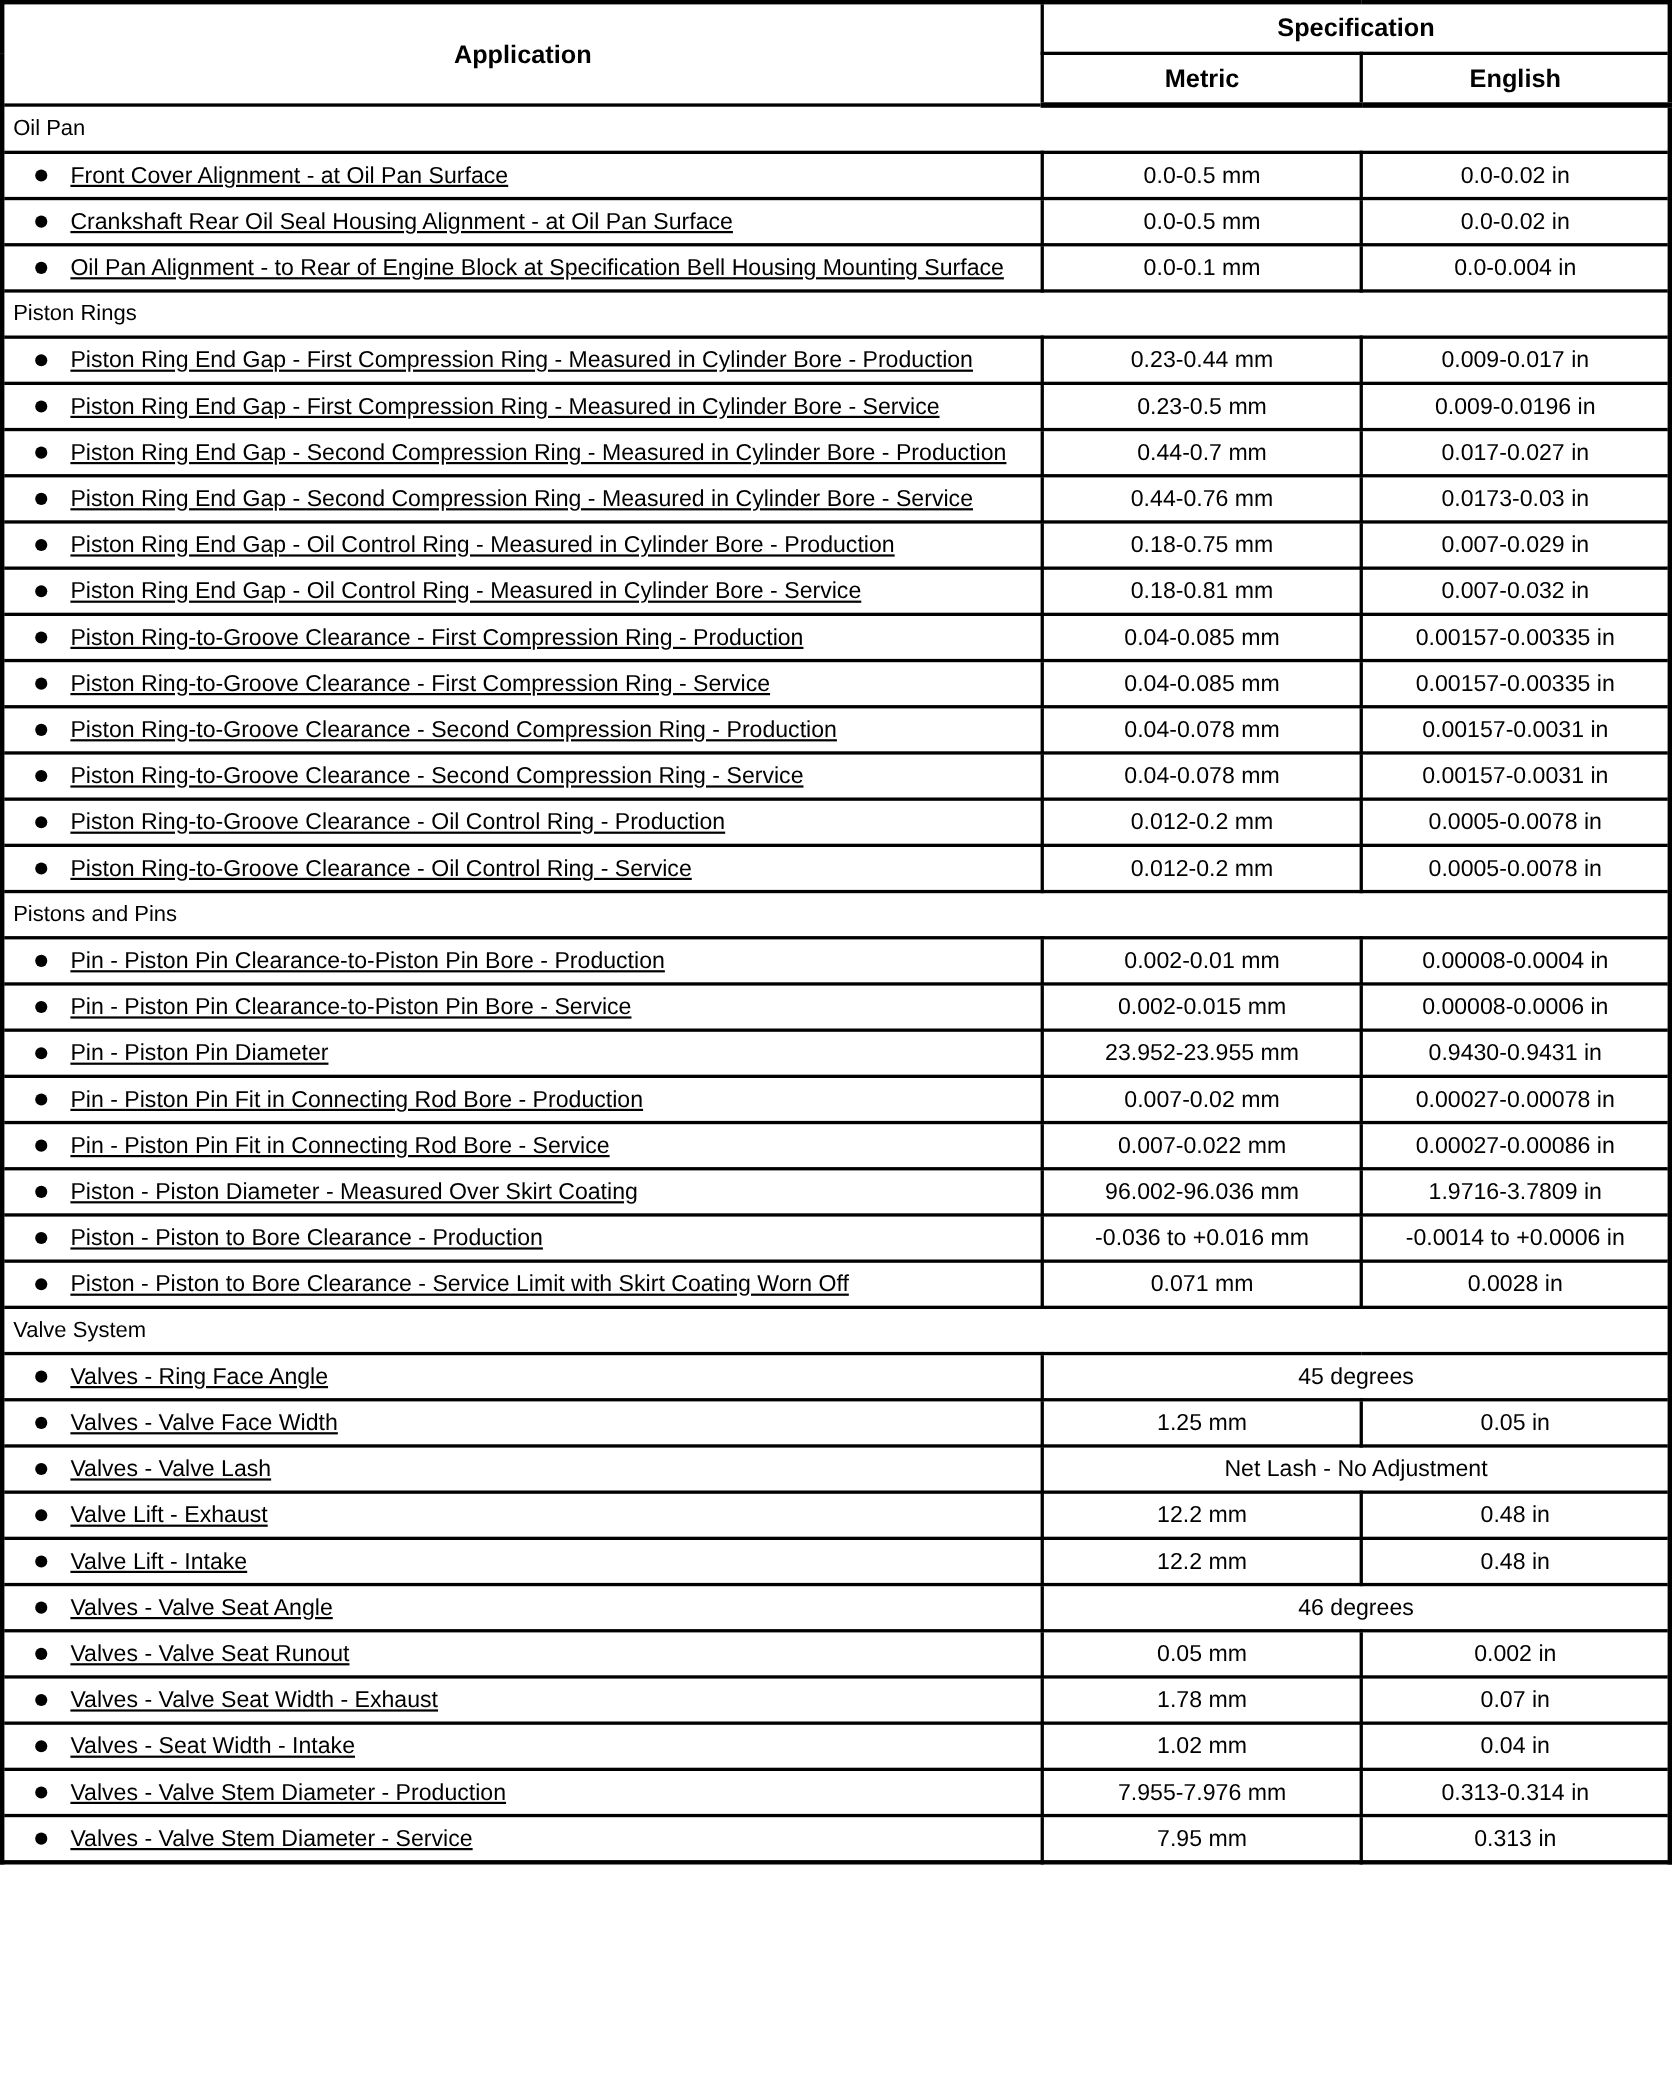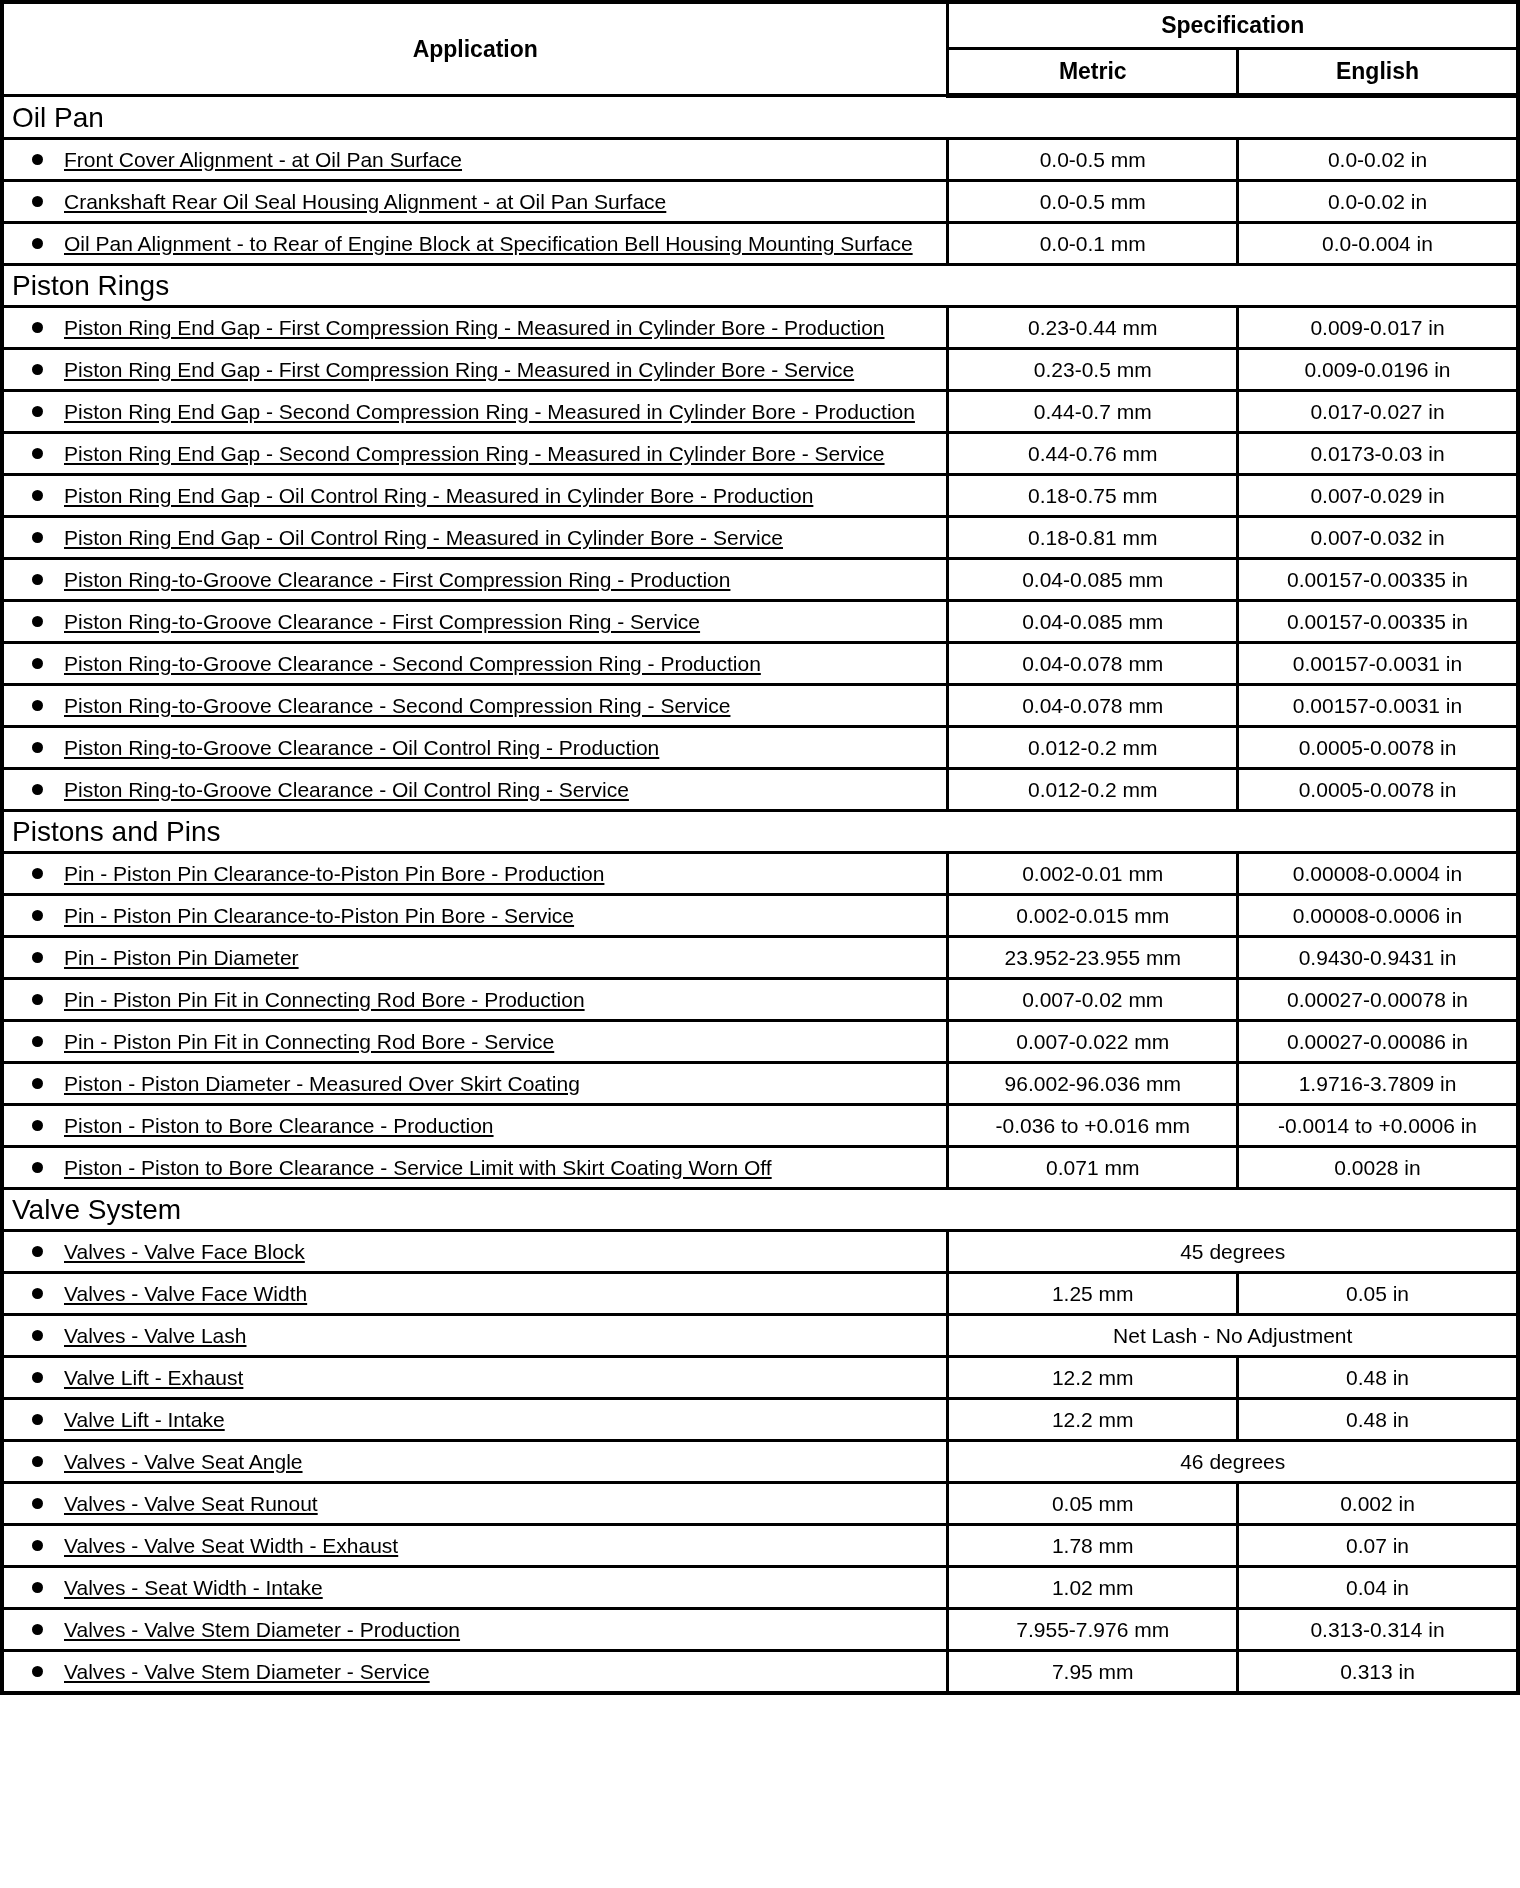--- a/index.html
+++ b/index.html
@@ -43,21 +43,21 @@
   thead tr.subhead th {
     border-bottom: 5px solid #000000;
   }
   td {
     font-size: 21px;
     line-height: 29px;
     padding: 5px 8px;
   }
   td.section-cell {
     padding-left: 8px;
-    font-size: 28px;
+    font-size: 20px;
   }
   td.app-cell {
     padding-left: 28px;
   }
   .app-inner {
     display: flex;
     align-items: flex-start;
     text-decoration: underline;
   }
   .bullet {
@@ -337,21 +337,21 @@
           <td class="value-cell">0.071 mm</td>
           <td class="value-cell">0.0028 in</td>
         </tr>
         <tr>
           <td colspan="3" class="section-cell">Valve System</td>
         </tr>
         <tr>
           <td class="app-cell">
             <div class="app-inner">
               <span class="bullet"></span>
-              <span class="app-text">Valves - Valve Face Block</span>
+              <span class="app-text">Valves - Ring Face Angle</span>
             </div>
           </td>
           <td colspan="2" class="value-cell">45 degrees</td>
         </tr>
         <tr>
           <td class="app-cell">
             <div class="app-inner">
               <span class="bullet"></span>
               <span class="app-text">Valves - Valve Face Width</span>
             </div>

